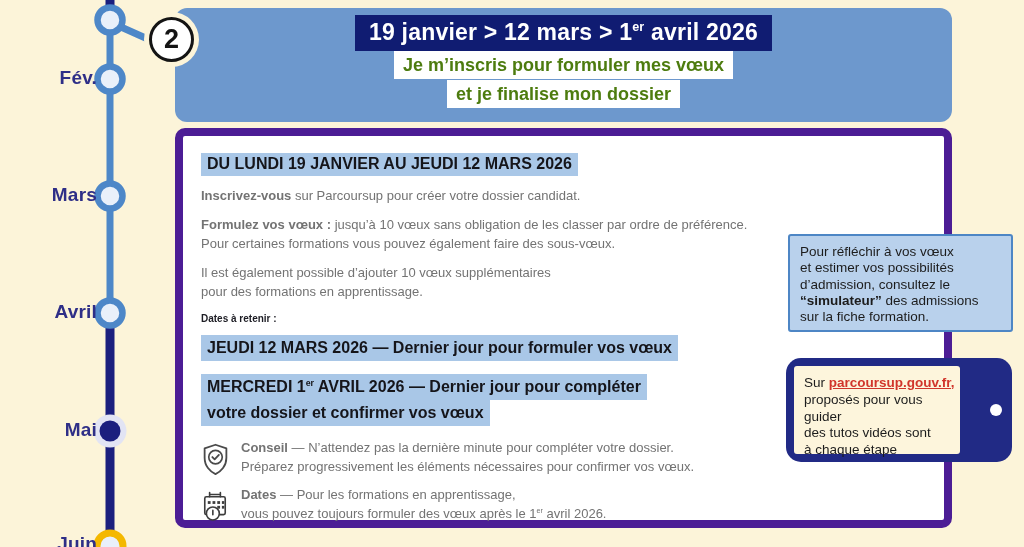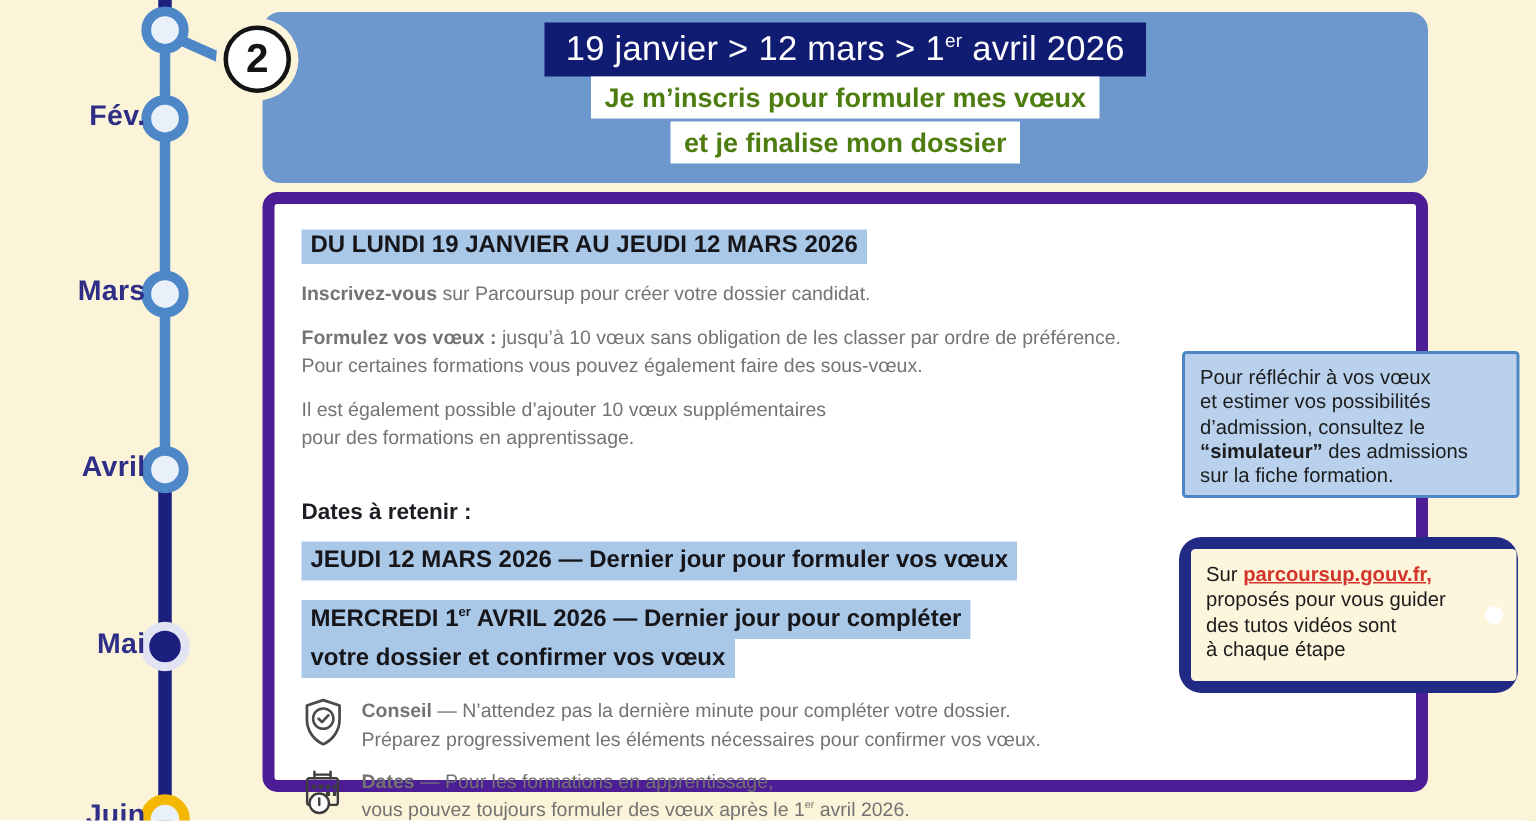--- a/index.html
+++ b/index.html
@@ -27,21 +27,21 @@
     font-weight:bold; font-size:27px; color:#141414; z-index:5;
   }
 
   
   .header-panel {
     position:absolute; left:175px; top:8px; width:777px; height:114px;
     background:#6d98cd; border-radius:12px; text-align:center; z-index:1;
   }
   .dates-banner {
     display:inline-block; margin-top:7px; padding:4px 14px 5px;
-    background:#101c72; color:#ffffff; font-weight:normal; font-size:23px;
+    background:#101c72; color:#ffffff; font-weight:bold; font-size:23px;
     letter-spacing:0.2px;
   }
   .title-line { line-height:28px; }
   .title-line > span {
     display:inline-block; background:#ffffff; color:#4d7c0f;
     font-weight:bold; font-size:18px; padding:0 9px; line-height:28px;
   }
 
   
   .content-box {
@@ -49,39 +49,39 @@
     background:#ffffff; border:8px solid #4c1d95; border-radius:10px;
     padding:17px 18px 0 18px; z-index:1;
   }
   .hl {
     display:inline-block; background:#a9c7e7; padding:2px 6px 3px;
     font-weight:bold; font-size:16px; color:#15151a;
   }
   .body-text { font-size:13px; line-height:19px; color:#737373; }
   .b { font-weight:bold; }
   .mt-p { margin-top:10px; }
-  .dates-label { margin-top:32px; font-weight:bold; font-size:15px; }
+  .dates-label { margin-top:12px; font-weight:bold; font-size:10px; }
   .deadline { margin-top:11px; line-height:21px; }
-  .icon-row { display:flex; margin-top:12px; }
+  .icon-row { display:flex; margin-top:12px;align-items:flex-end; }
   .icon-cell { flex:0 0 40px; padding-top:1px; }
   .icon-cell svg { display:block; }
 
   
   .sim-bubble {
     position:absolute; left:788px; top:234px; width:225px; height:98px;
     background:#b9d1ec; border:2.5px solid #4d86c5; border-radius:3px;
     padding:8px 10px; font-size:13.5px; line-height:16.3px; color:#1c1c1c;
     z-index:3;
   }
   .phone-callout {
     position:absolute; left:786px; top:358px; width:226px; height:104px;
     background:#212a85; border-radius:15px; z-index:3;
   }
   .phone-screen {
-    position:absolute; left:8px; top:8px; width:217px; height:88px;
+    position:absolute; left:8px; top:8px; width:166px; height:88px;
     background:#fdf5dc; border-radius:3px; padding:9px 0 0 10px;
     font-size:13.5px; line-height:16.8px; color:#1c1c1c;
   }
   .phone-dot {
     position:absolute; right:10px; top:46px; width:12px; height:12px;
     background:#ffffff; border-radius:50%;
   }
   .gouv-link { color:#d1352b; text-decoration:underline; font-weight:bold; cursor:pointer; }
 </style>
 </head>

